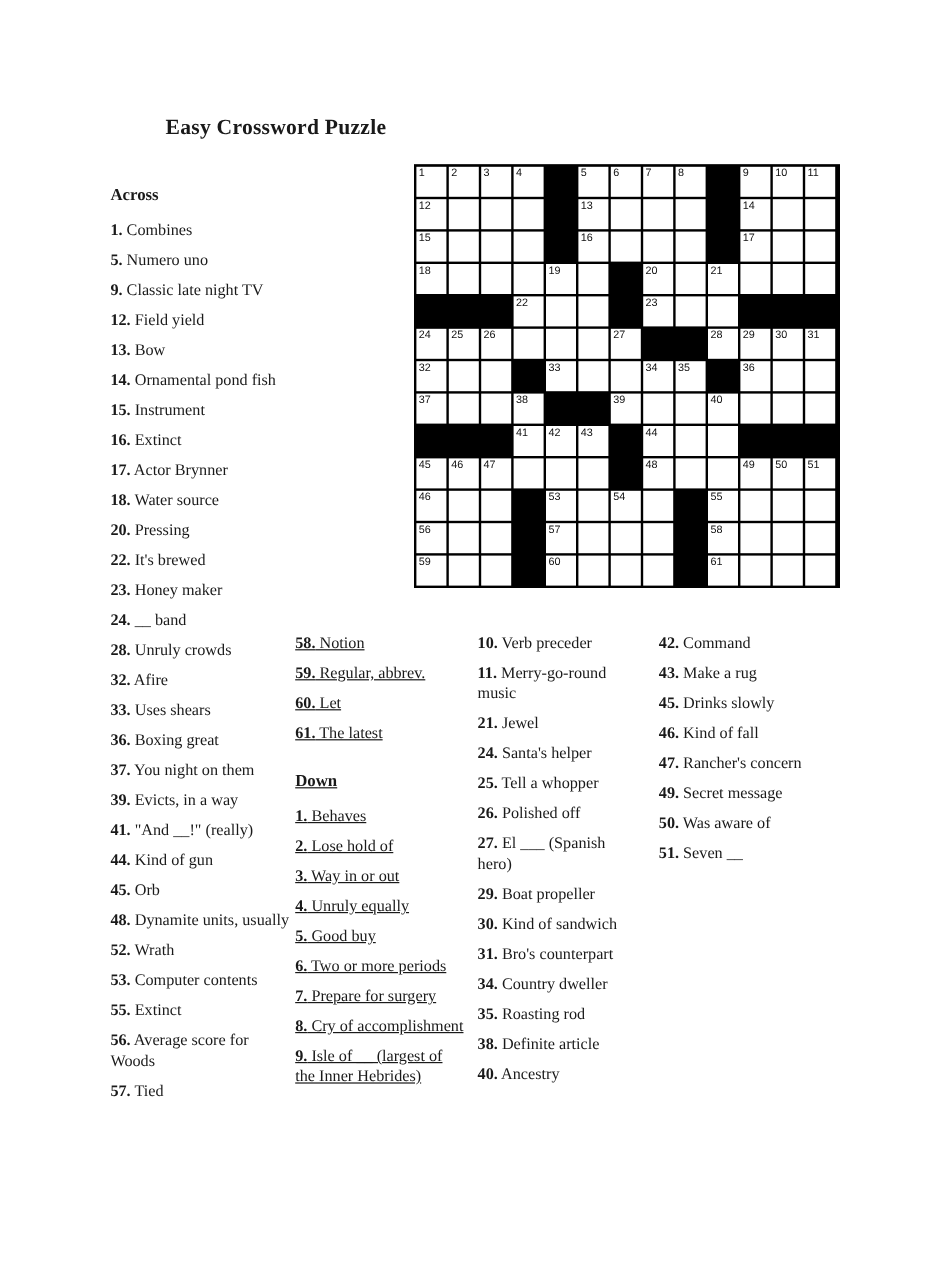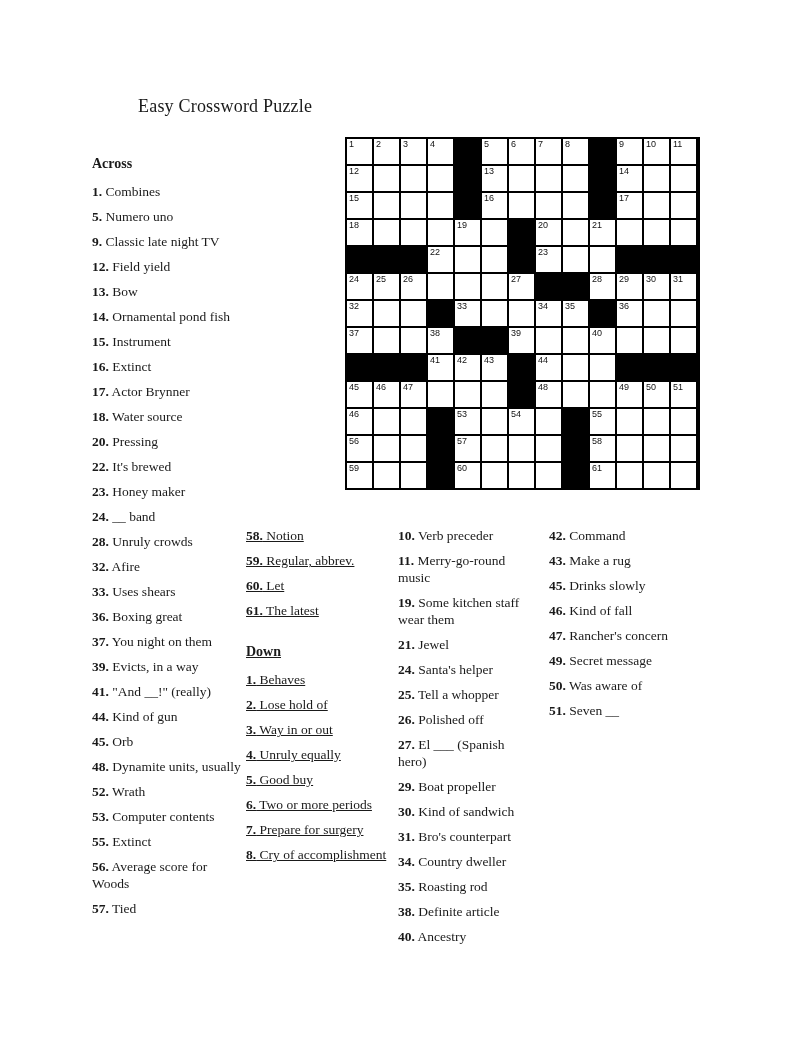--- a/index.html
+++ b/index.html
@@ -8,21 +8,21 @@
     background: #ffffff;
     font-family: "Liberation Serif", serif;
     color: #1a1a1a;
     position: relative;
     overflow: hidden;
   }
   .page-title {
     position: absolute;
     left: 138px; top: 96px;
     font-size: 18px;
-    font-weight: normal;
+    font-weight: bold;
     letter-spacing: 0.2px;
     margin: 0;
   }
   .clue-col {
     position: absolute;
     font-size: 13.5px;
     line-height: 17px;
   }
   .col1 { left: 92px;  top: 138px; width: 150px; }
   .col2 { left: 246px; top: 527px; width: 141px; text-decoration: underline; }
@@ -408,28 +408,28 @@
     <div class="section-heading down-heading">Down</div>
     <div>
         <div class="clue"><span class="cnum">1.</span><span class="ctext"> Behaves</span></div>
         <div class="clue"><span class="cnum">2.</span><span class="ctext"> Lose hold of</span></div>
         <div class="clue"><span class="cnum">3.</span><span class="ctext"> Way in or out</span></div>
         <div class="clue"><span class="cnum">4.</span><span class="ctext"> Unruly equally</span></div>
         <div class="clue"><span class="cnum">5.</span><span class="ctext"> Good buy</span></div>
         <div class="clue"><span class="cnum">6.</span><span class="ctext"> Two or more periods</span></div>
         <div class="clue"><span class="cnum">7.</span><span class="ctext"> Prepare for surgery</span></div>
         <div class="clue"><span class="cnum">8.</span><span class="ctext"> Cry of accomplishment</span></div>
+        <div class="clue"><span class="cnum">9.</span><span class="ctext"> Isle of __ (largest of the Inner Hebrides)</span></div>
       </div>
   </div>
 
   <div class="clue-col col3">
     <div>
         <div class="clue"><span class="cnum">10.</span><span class="ctext"> Verb preceder</span></div>
         <div class="clue"><span class="cnum">11.</span><span class="ctext"> Merry-go-round music</span></div>
-        <div class="clue"><span class="cnum">19.</span><span class="ctext"> Some kitchen staff wear them</span></div>
         <div class="clue"><span class="cnum">21.</span><span class="ctext"> Jewel</span></div>
         <div class="clue"><span class="cnum">24.</span><span class="ctext"> Santa's helper</span></div>
         <div class="clue"><span class="cnum">25.</span><span class="ctext"> Tell a whopper</span></div>
         <div class="clue"><span class="cnum">26.</span><span class="ctext"> Polished off</span></div>
         <div class="clue"><span class="cnum">27.</span><span class="ctext"> El ___ (Spanish hero)</span></div>
         <div class="clue"><span class="cnum">29.</span><span class="ctext"> Boat propeller</span></div>
         <div class="clue"><span class="cnum">30.</span><span class="ctext"> Kind of sandwich</span></div>
         <div class="clue"><span class="cnum">31.</span><span class="ctext"> Bro's counterpart</span></div>
         <div class="clue"><span class="cnum">34.</span><span class="ctext"> Country dweller</span></div>
         <div class="clue"><span class="cnum">35.</span><span class="ctext"> Roasting rod</span></div>

